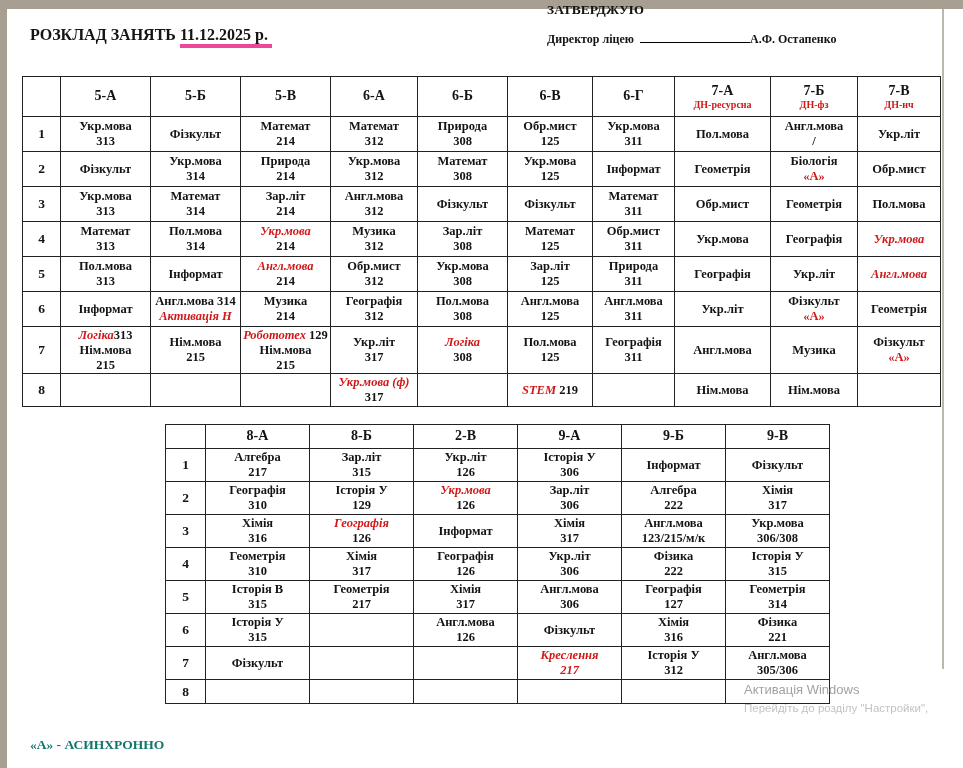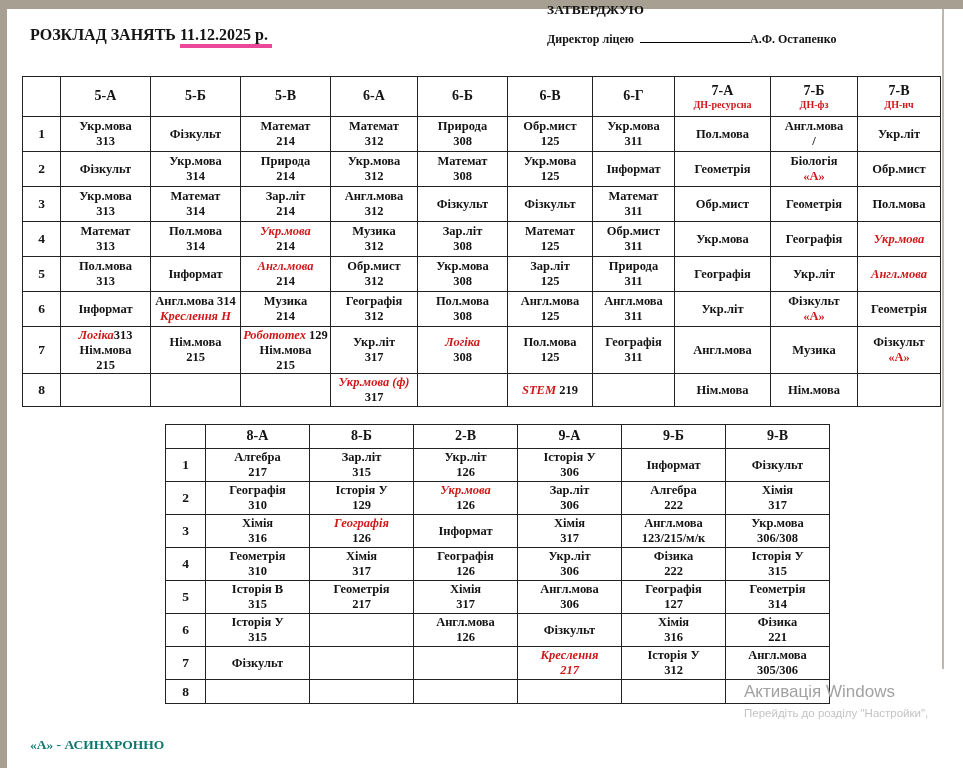--- a/index.html
+++ b/index.html
@@ -32,21 +32,21 @@
   td .cell-line{white-space:nowrap}
   td.num{font-size:13.5px}
   .sub{color:#d01818;font-size:10px}
   .red-it{color:#d01818;font-style:italic}
   .red{color:#d01818}
 
   .footnote{position:absolute;left:30px;top:737px;color:#0f766e;font-weight:bold;font-size:13.5px}
 
   .watermark{position:absolute;left:744px;top:682px;font-family:"Liberation Sans",sans-serif;
              white-space:nowrap;text-align:left}
-  .wm-title{font-size:17px;color:#a2a2a2}
+  .wm-title{font-size:13px;color:#a2a2a2}
   .wm-line{font-size:11.5px;color:#c3c3c3;margin-top:3px;line-height:1.4}
 </style>
 </head>
 <body>
 
 <div class="page">
   <div class="frame-top"></div>
   <div class="frame-left"></div>
   <div class="frame-right"></div>
 
@@ -309,21 +309,21 @@
             <div class="cell-line"><span class="red-it">Англ.мова</span></div>
           </td>
         </tr>
         <tr>
           <td class="num">6</td>
           <td>
             <div class="cell-line"><span>Інформат</span></div>
           </td>
           <td>
             <div class="cell-line"><span>Англ.мова 314</span></div>
-            <div class="cell-line"><span class="red-it">Креслення Н</span></div>
+            <div class="cell-line"><span class="red-it">Активація Н</span></div>
           </td>
           <td>
             <div class="cell-line"><span>Музика</span></div>
             <div class="cell-line"><span>214</span></div>
           </td>
           <td>
             <div class="cell-line"><span>Географія</span></div>
             <div class="cell-line"><span>312</span></div>
           </td>
           <td>

